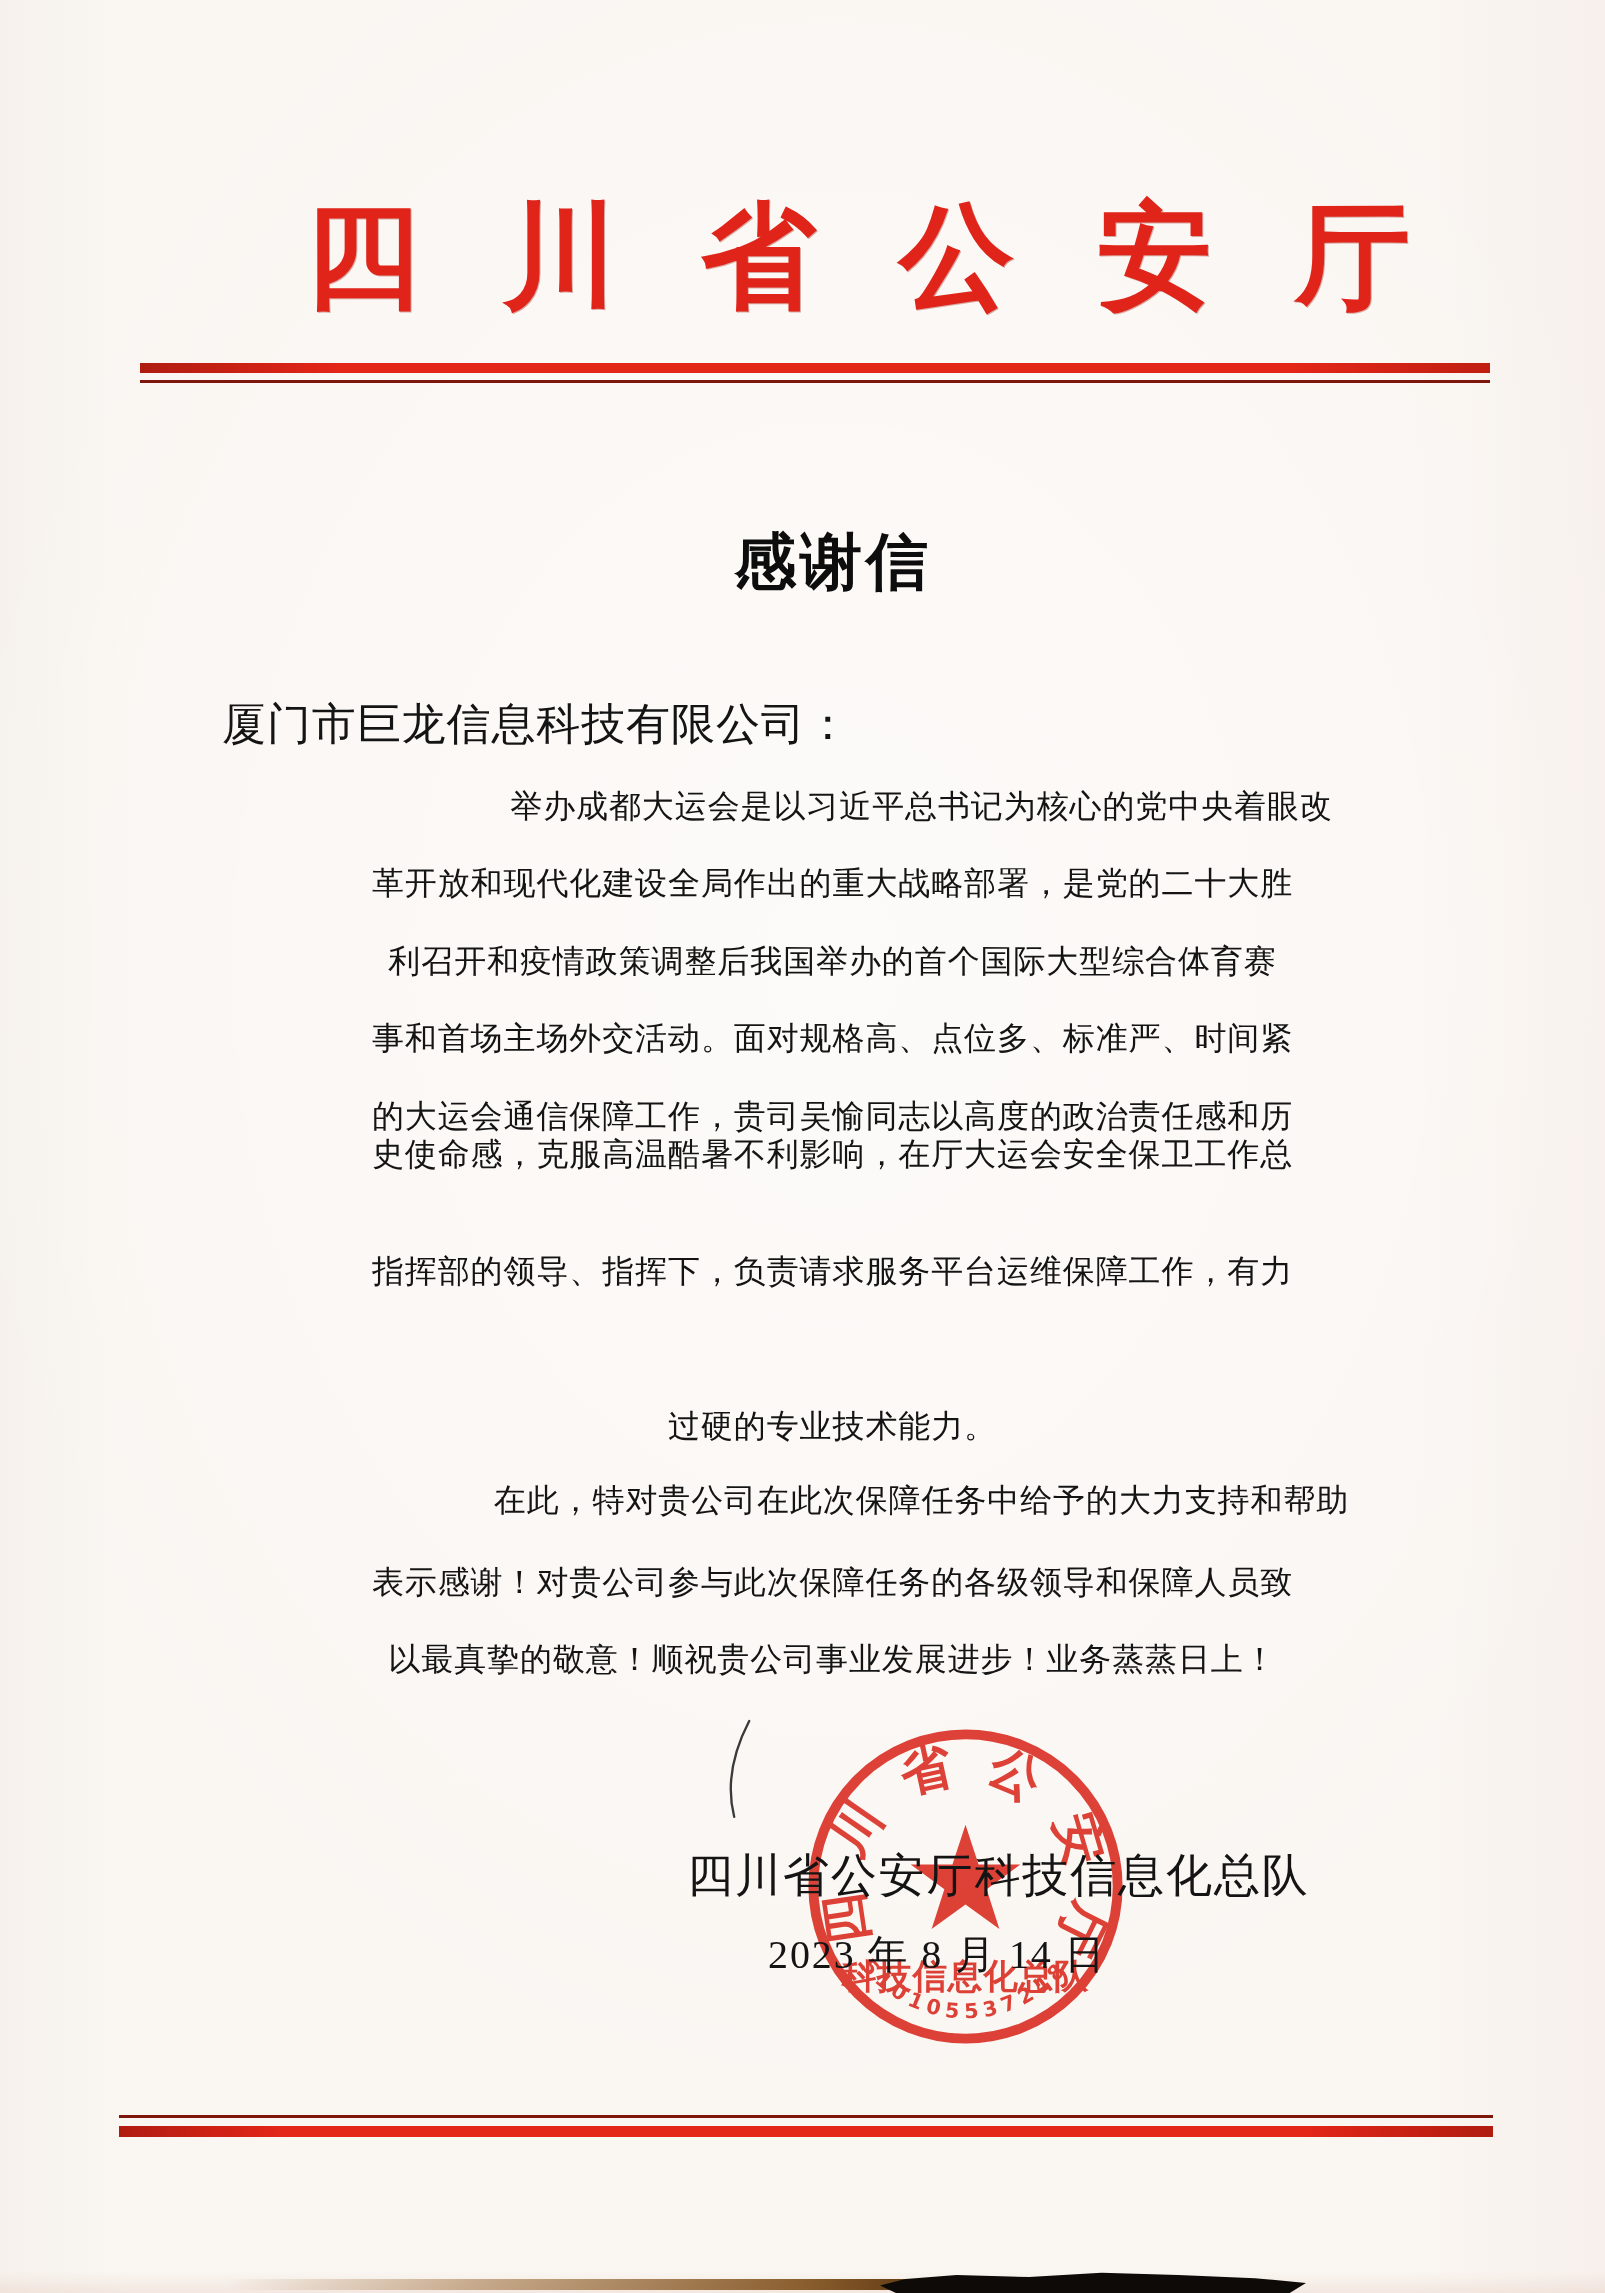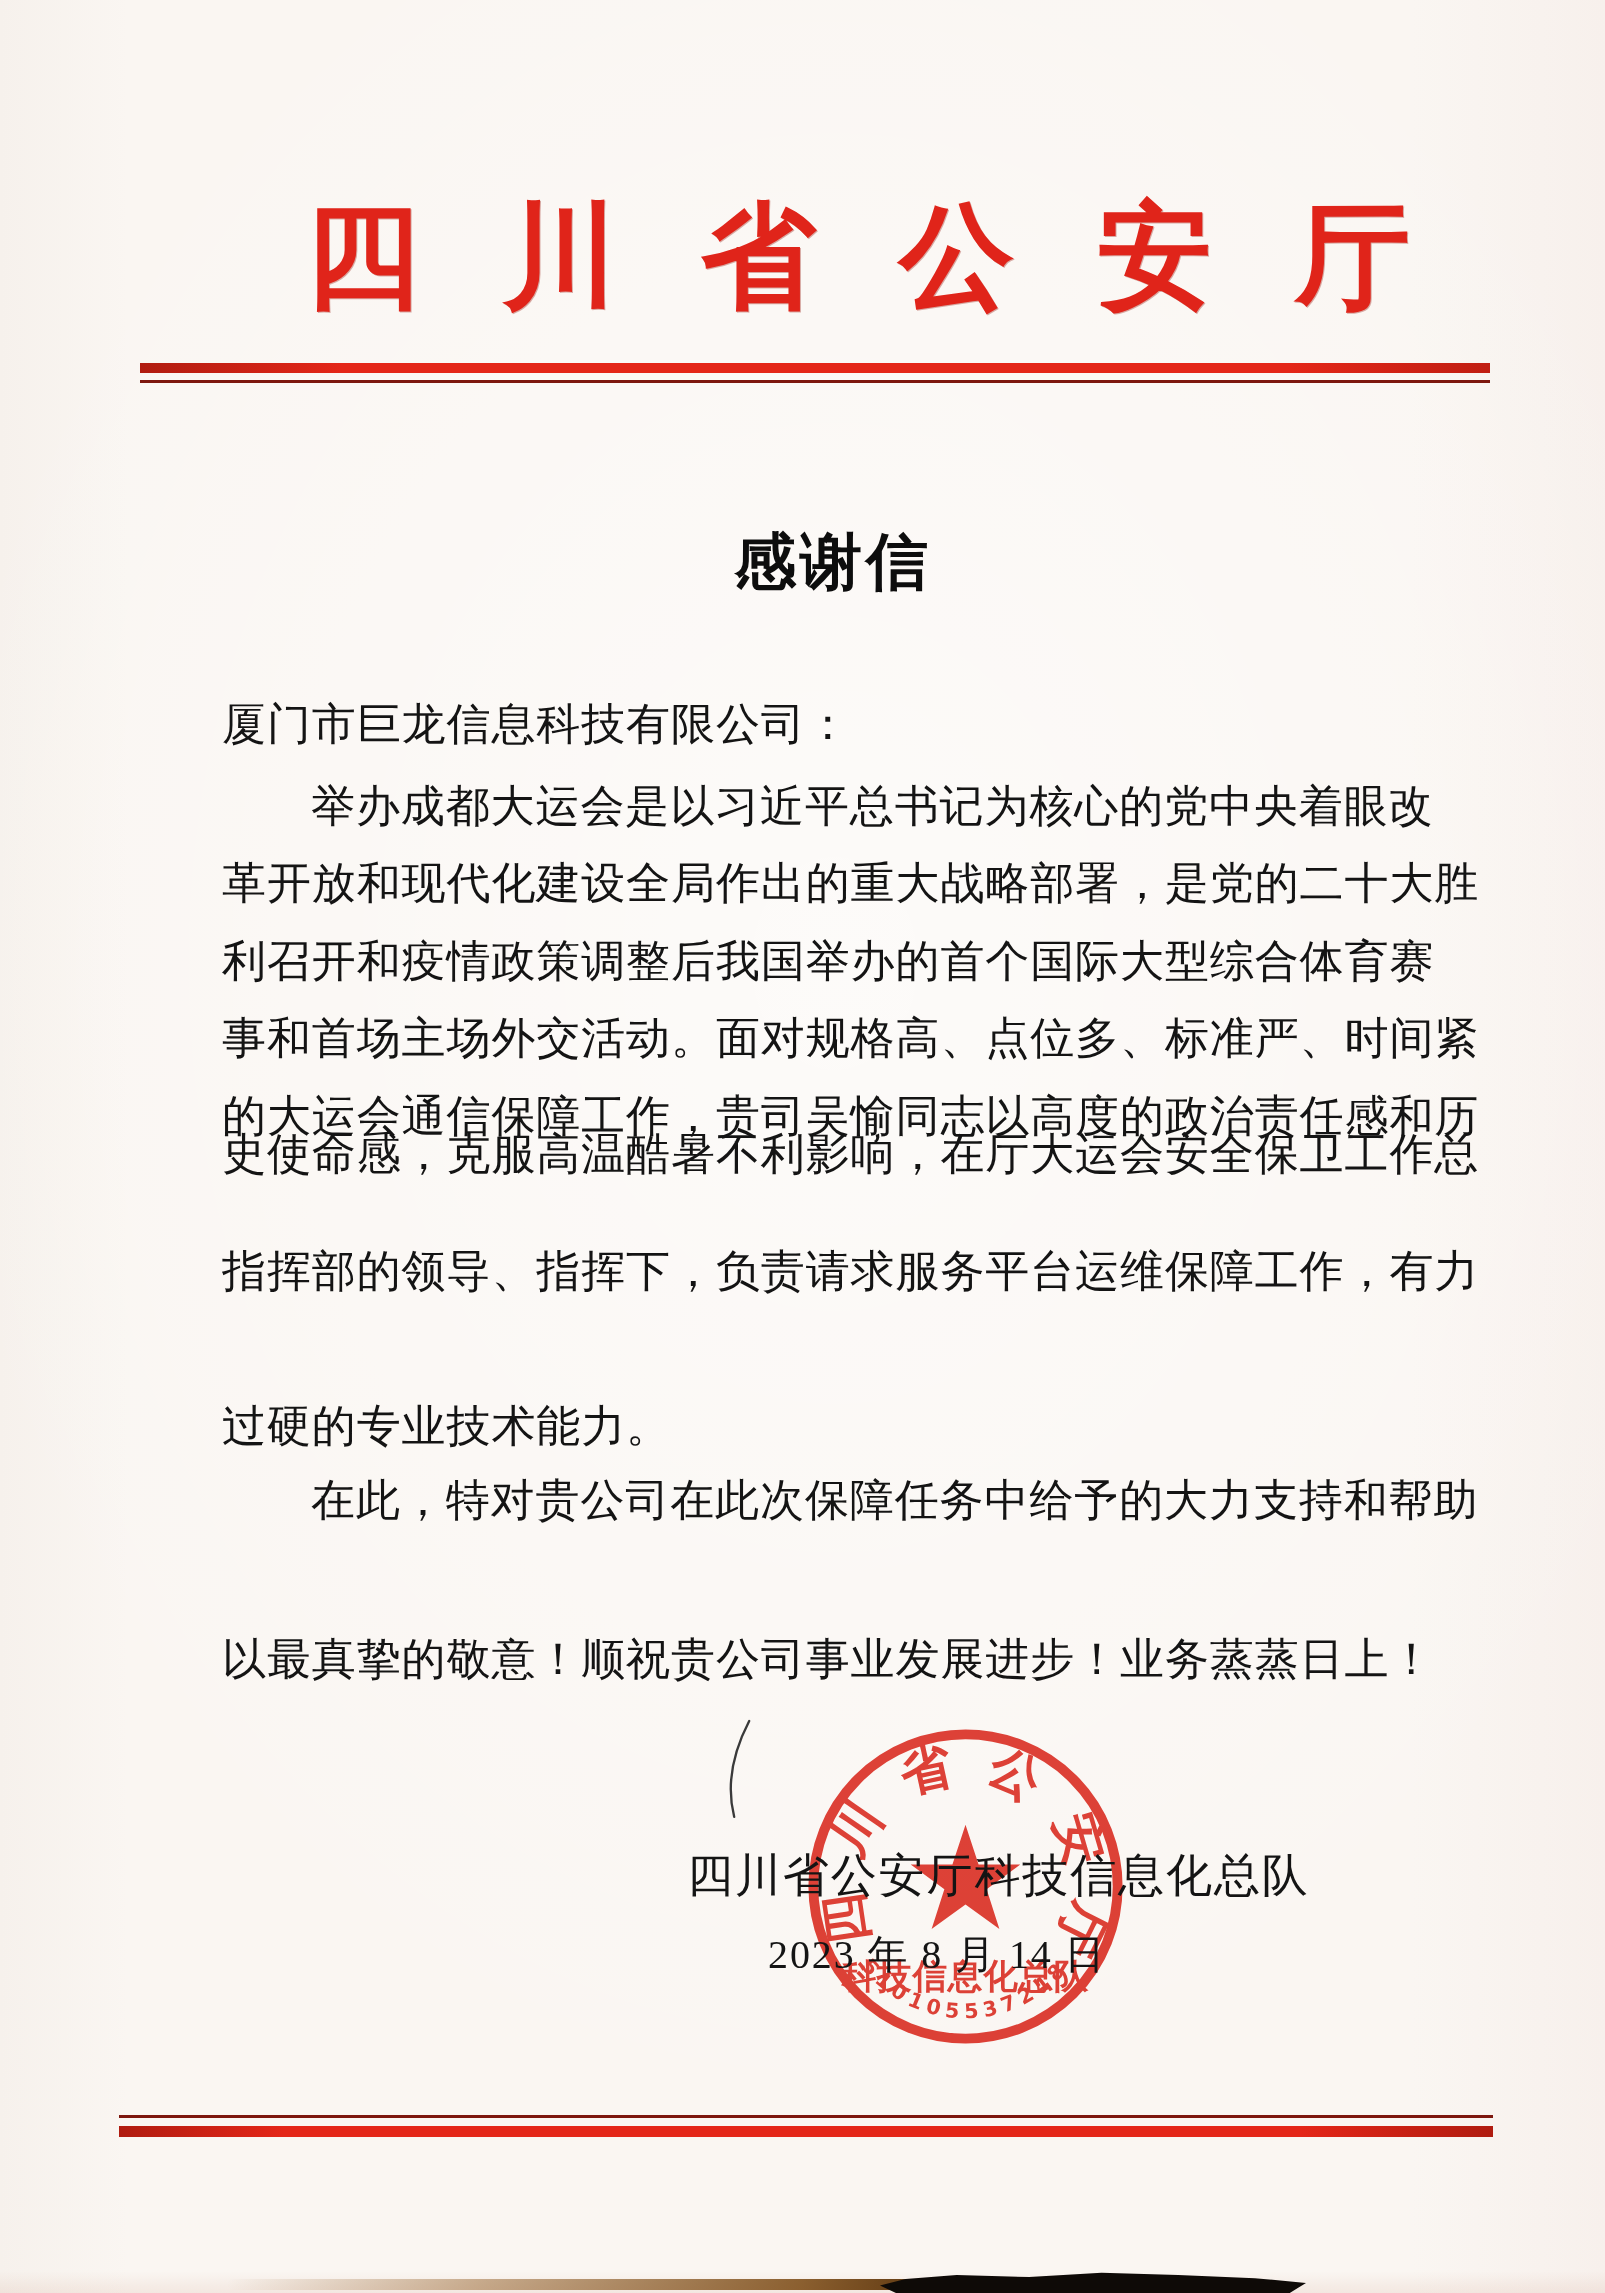--- a/index.html
+++ b/index.html
@@ -35,22 +35,23 @@
     font-size:62px;font-weight:bold;color:#0d0d0d;
     letter-spacing:3.8px;
   }
   
   .salutation{
     position:absolute;left:222px;top:700px;
     font-size:44px;line-height:49px;color:#141414;letter-spacing:0.9px;
   }
   .body-line{
     position:absolute;left:222px;width:1221px;height:53px;
-    font-size:44px;line-height:49px;color:#141414;letter-spacing:0.9px;
+    font-size:32px;line-height:49px;color:#141414;letter-spacing:0.9px;
     white-space:nowrap;
+    text-align:center;
   }
   .body-line.indent{padding-left:89px;}
   
   .sig-org{
     position:absolute;left:687px;top:1845px;
     font-size:46px;color:#141414;letter-spacing:1.9px;white-space:nowrap;
   }
   .sig-date{
     position:absolute;left:768px;top:1927px;
     font-size:40px;color:#141414;letter-spacing:1.9px;white-space:nowrap;
@@ -101,20 +102,21 @@
 
   <div class="body-line indent" style="top:782px">举办成都大运会是以习近平总书记为核心的党中央着眼改</div>
   <div class="body-line" style="top:859px">革开放和现代化建设全局作出的重大战略部署，是党的二十大胜</div>
   <div class="body-line" style="top:937px">利召开和疫情政策调整后我国举办的首个国际大型综合体育赛</div>
   <div class="body-line" style="top:1014px">事和首场主场外交活动。面对规格高、点位多、标准严、时间紧</div>
   <div class="body-line" style="top:1092px">的大运会通信保障工作，贵司吴愉同志以高度的政治责任感和历</div>
   <div class="body-line" style="top:1130px">史使命感，克服高温酷暑不利影响，在厅大运会安全保卫工作总</div>
   <div class="body-line" style="top:1247px">指挥部的领导、指挥下，负责请求服务平台运维保障工作，有力</div>
   <div class="body-line" style="top:1402px">过硬的专业技术能力。</div>
   <div class="body-line indent" style="top:1476px">在此，特对贵公司在此次保障任务中给予的大力支持和帮助</div>
+  <div class="body-line" style="top:1558px">表示感谢！对贵公司参与此次保障任务的各级领导和保障人员致</div>
   <div class="body-line" style="top:1635px">以最真挚的敬意！顺祝贵公司事业发展进步！业务蒸蒸日上！</div>
 
   <svg class="seal" viewBox="0 0 400 400">
     <defs>
       <path id="arcTop" d="M 89 264 A 128 128 0 1 1 311 264"></path>
       <path id="arcBottom" d="M 69 292 A 160 160 0 0 0 331 292"></path>
     </defs>
     <circle cx="200" cy="200" r="185" fill="none" stroke="#d9281d" stroke-width="12"></circle>
     <polygon fill="#d9281d" points="200,125 215.9,173.2 266.6,173.4 225.7,203.3 241.2,251.6 200,222 158.8,251.6 174.3,203.3 133.4,173.4 184.1,173.2"></polygon>
     <text fill="#d9281d" font-size="62" font-weight="bold" font-family="Liberation Serif, DejaVu Serif, serif" letter-spacing="34">

